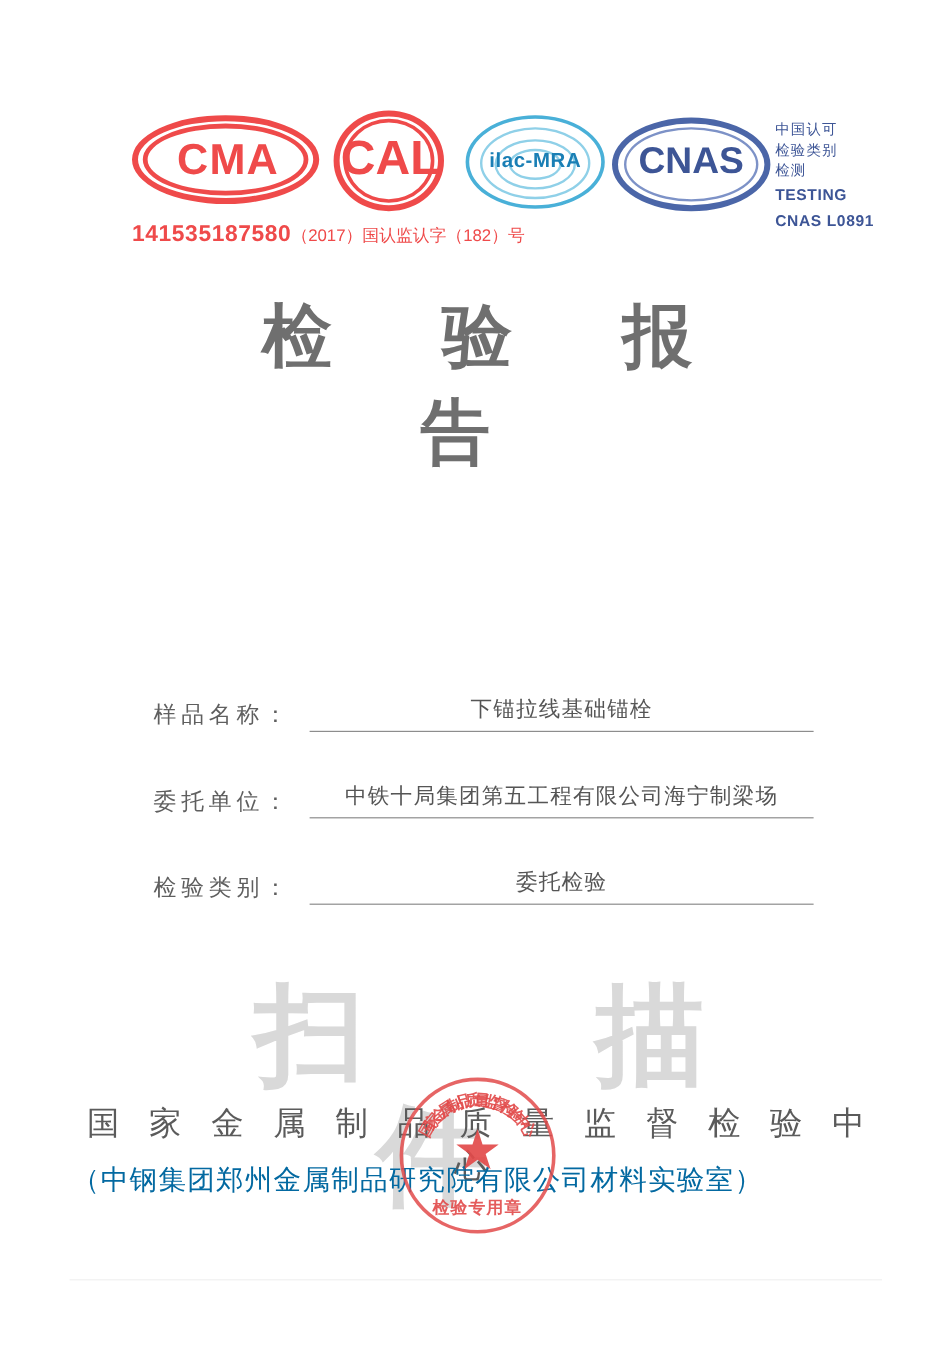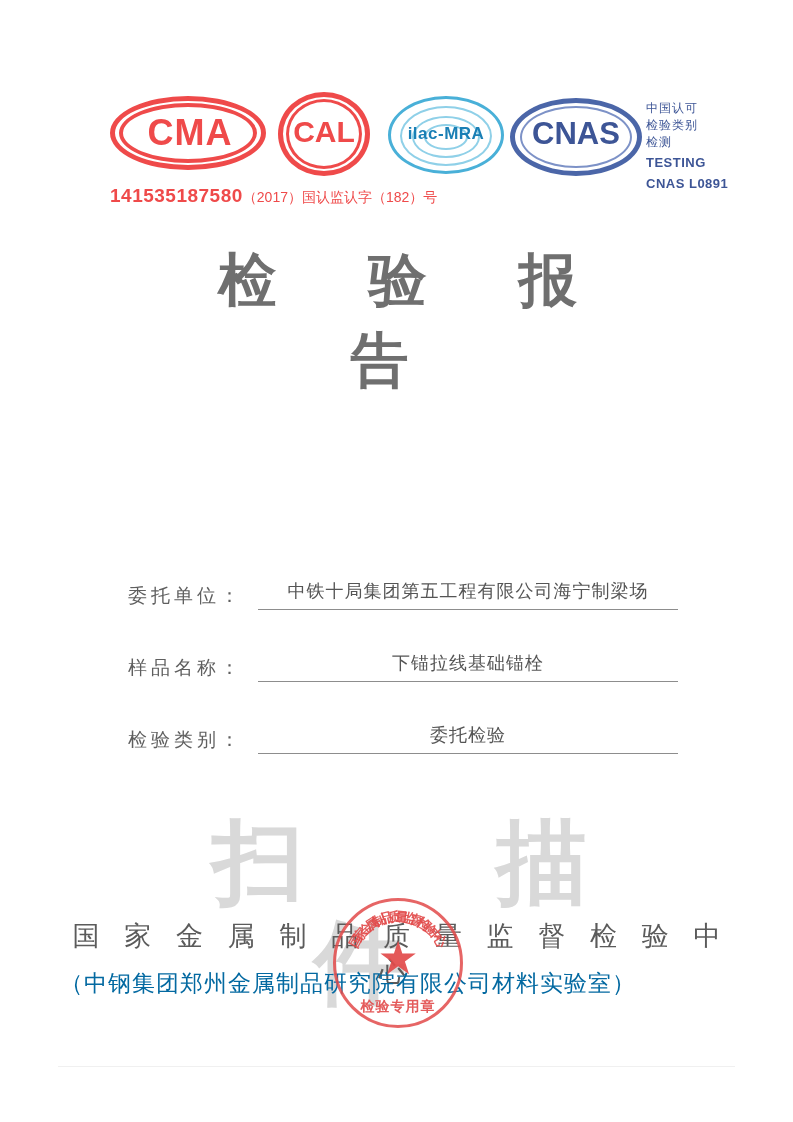--- a/index.html
+++ b/index.html
@@ -87,21 +87,21 @@
     border-radius: 50%;
     box-sizing: border-box;
   }
   .cal-text {
     position: absolute;
     left: 6px; top: 16px;
     width: 80px;
     text-align: center;
     font-family: "Liberation Sans", sans-serif;
     font-weight: bold;
-    font-size: 30px;
+    font-size: 40px;
     color: #ef4a4a;
     line-height: 48px;
   }
 
   
   .logo-ilac { left: 278px; top: 0px; width: 120px; height: 100px; }
   .ilac-oval {
     position: absolute;
     left: 0; top: 8px;
     width: 116px; height: 78px;
@@ -422,30 +422,30 @@
   <div class="ma-number">
     <span class="big">141535187580</span><span class="small">（2017）国认监认字（182）号</span>
   </div>
 
   <div class="doc-title">检 验 报 告</div>
 
 
   <div class="fields">
 
     <div class="field-row">
+      <div class="field-label">样品名称：</div>
+      <div class="field-value-wrap">
+        <div class="field-value">下锚拉线基础锚栓</div>
+      </div>
+    </div>
+
+    <div class="field-row">
       <div class="field-label">委托单位：</div>
       <div class="field-value-wrap">
         <div class="field-value">中铁十局集团第五工程有限公司海宁制梁场</div>
-      </div>
-    </div>
-
-    <div class="field-row">
-      <div class="field-label">样品名称：</div>
-      <div class="field-value-wrap">
-        <div class="field-value">下锚拉线基础锚栓</div>
       </div>
     </div>
 
     <div class="field-row">
       <div class="field-label">检验类别：</div>
       <div class="field-value-wrap">
         <div class="field-value">委托检验</div>
       </div>
     </div>
 

